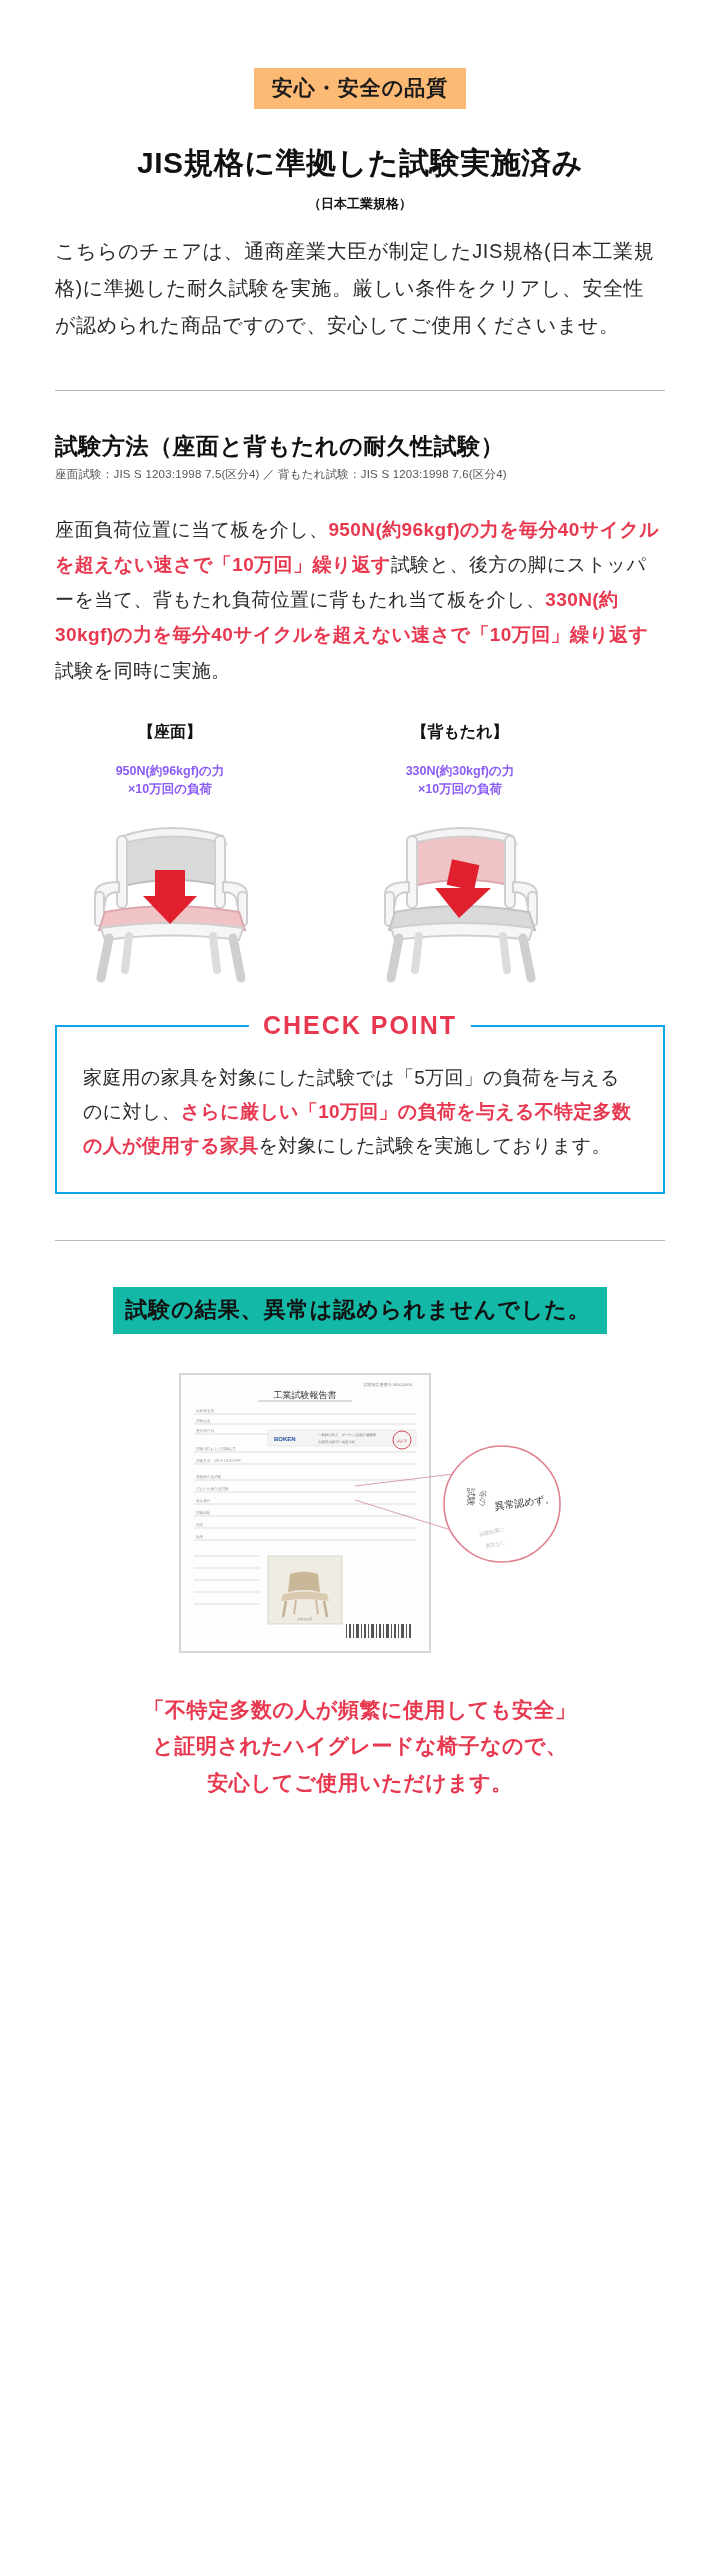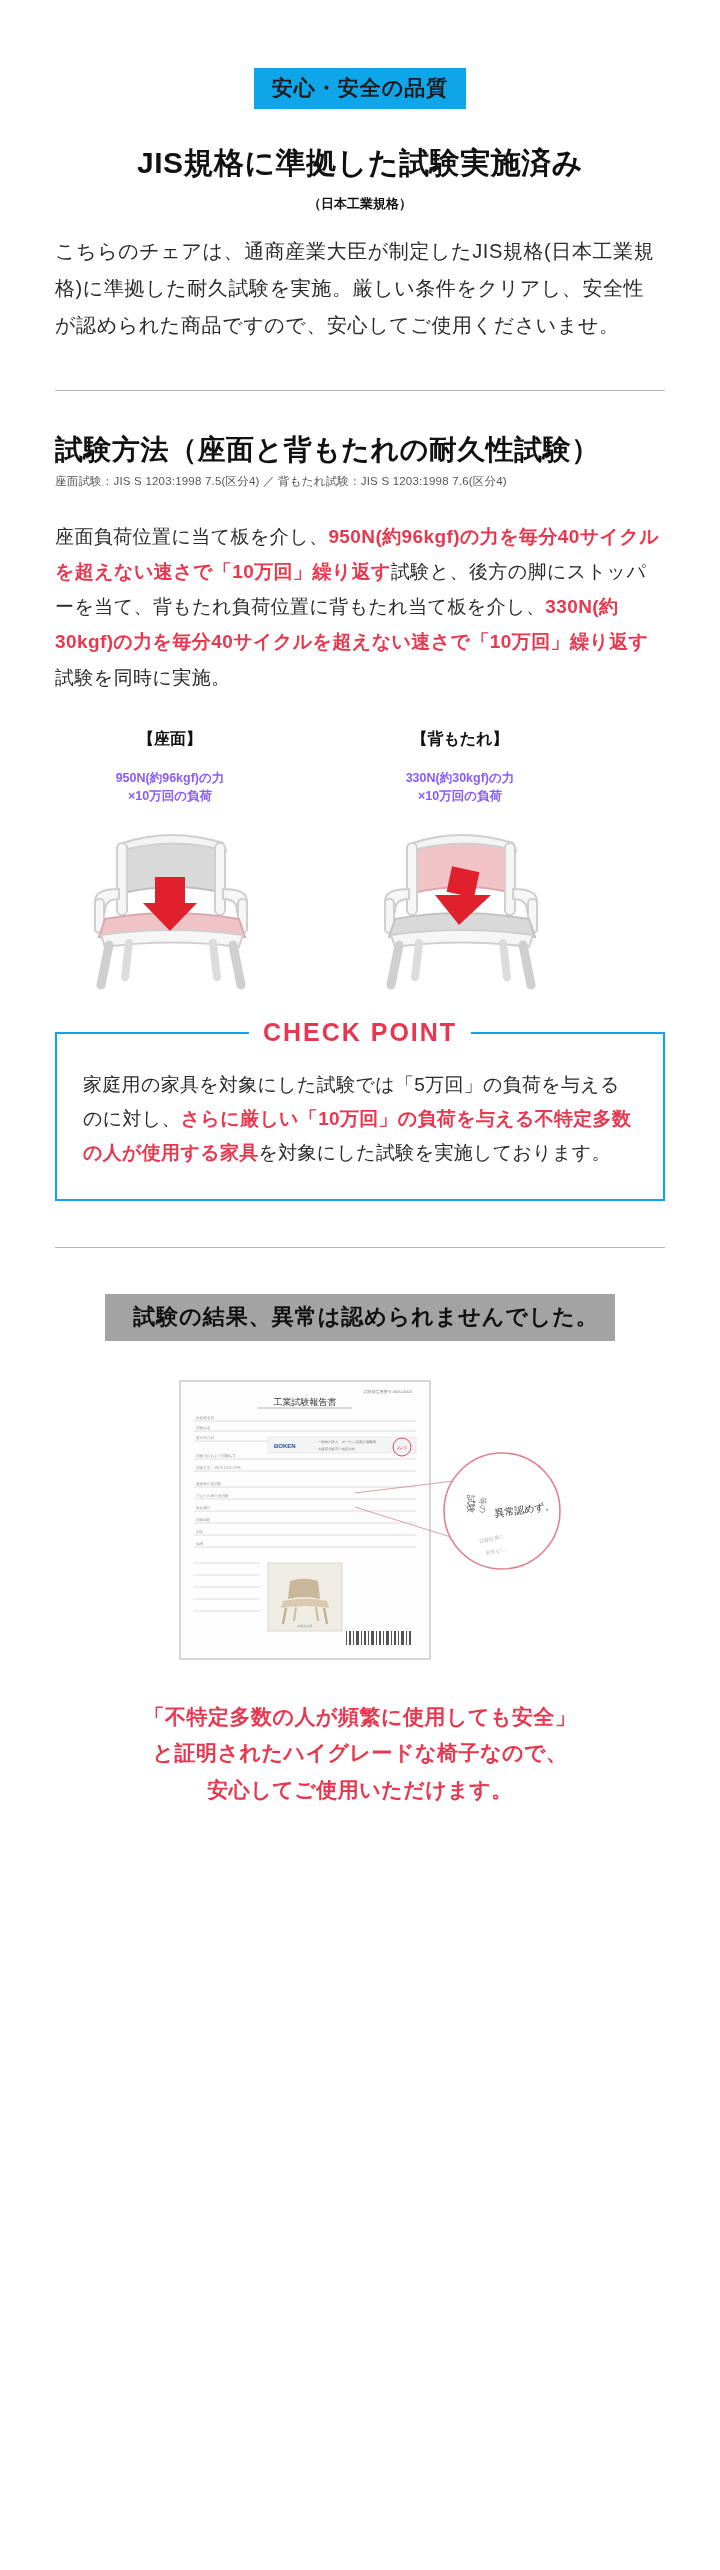--- a/index.html
+++ b/index.html
@@ -27,21 +27,21 @@
     width: 610px;
   }
 
   
   .badge-wrap {
     text-align: center;
     margin-top: 68px;
   }
   .badge {
     display: inline-block;
-    background: #0ea5e9;
+    background: #fdba74;
     color: #1b1b1b;
     font-weight: bold;
     font-size: 21px;
     letter-spacing: 1px;
     padding: 6px 18px 7px 18px;
   }
   .main-title {
     text-align: center;
     font-size: 30px;
     font-weight: bold;
@@ -67,21 +67,21 @@
 
   .rule {
     border: none;
     border-top: 1px solid #b9b9b9;
     margin: 46px 0 0 0;
   }
 
   
   .sec-title {
     margin-top: 40px;
-    font-size: 28px;
+    font-size: 23px;
     font-weight: bold;
     color: #111;
     letter-spacing: 0.5px;
   }
   .sec-note {
     margin-top: 5px;
     font-size: 11.5px;
     color: #555;
     letter-spacing: 0.2px;
   }
@@ -153,26 +153,26 @@
     letter-spacing: 0.3px;
   }
 
   
   .result-badge-wrap {
     margin-top: 46px;
     text-align: center;
   }
   .result-badge {
     display: inline-block;
-    background: #a3a3a3;
+    background: #14b8a6;
     color: #111;
     font-weight: bold;
     font-size: 22px;
     letter-spacing: 1px;
-    padding: 8px 16px 9px 28px;
+    padding: 8px 16px 9px 12px;
   }
   .doc-wrap {
     margin-top: 34px;
     display: flex;
     justify-content: center;
   }
   .closing {
     margin-top: 34px;
     text-align: center;
     color: #e8384f;

